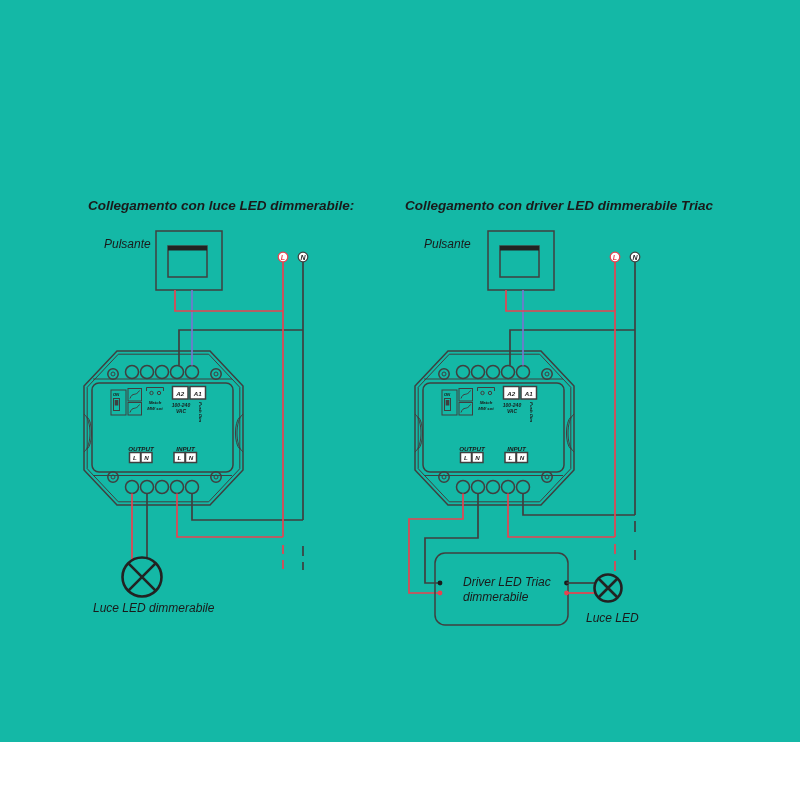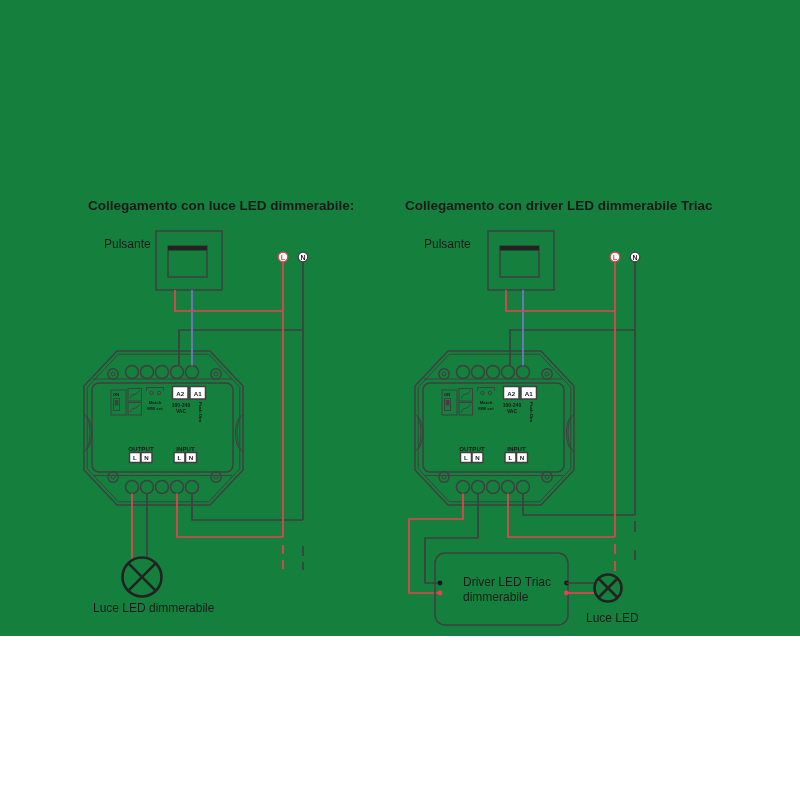--- a/index.html
+++ b/index.html
@@ -1,17 +1,17 @@
 <!DOCTYPE html>
 <html><head>
 <meta charset="utf-8">
 <style>
   html,body{margin:0;padding:0;background:#ffffff;}
-  #canvas{position:relative;width:800px;height:636px;background:#15803d;
-          font-family:"Liberation Sans", sans-serif;}
+  #canvas{position:relative;width:800px;height:742px;background:#14b8a6;
+          font-family:"Liberation Sans", sans-serif;font-style:italic;}
   svg{position:absolute;left:0;top:0;}
   
   .ln   {fill:none;stroke:#3f3f3f;stroke-width:1.5;}
   .thin {fill:none;stroke:#3f3f3f;stroke-width:1;}
   .wire {fill:none;stroke:#3f3f3f;stroke-width:1.7;}
   .wire.red  {stroke:#e84250;}
   .wire.blue {stroke:#7577ce;}
   .lamp {fill:none;stroke:#222222;stroke-width:2.6;}
   .boxw {fill:#ffffff;stroke:#3f3f3f;stroke-width:1.5;}
   

